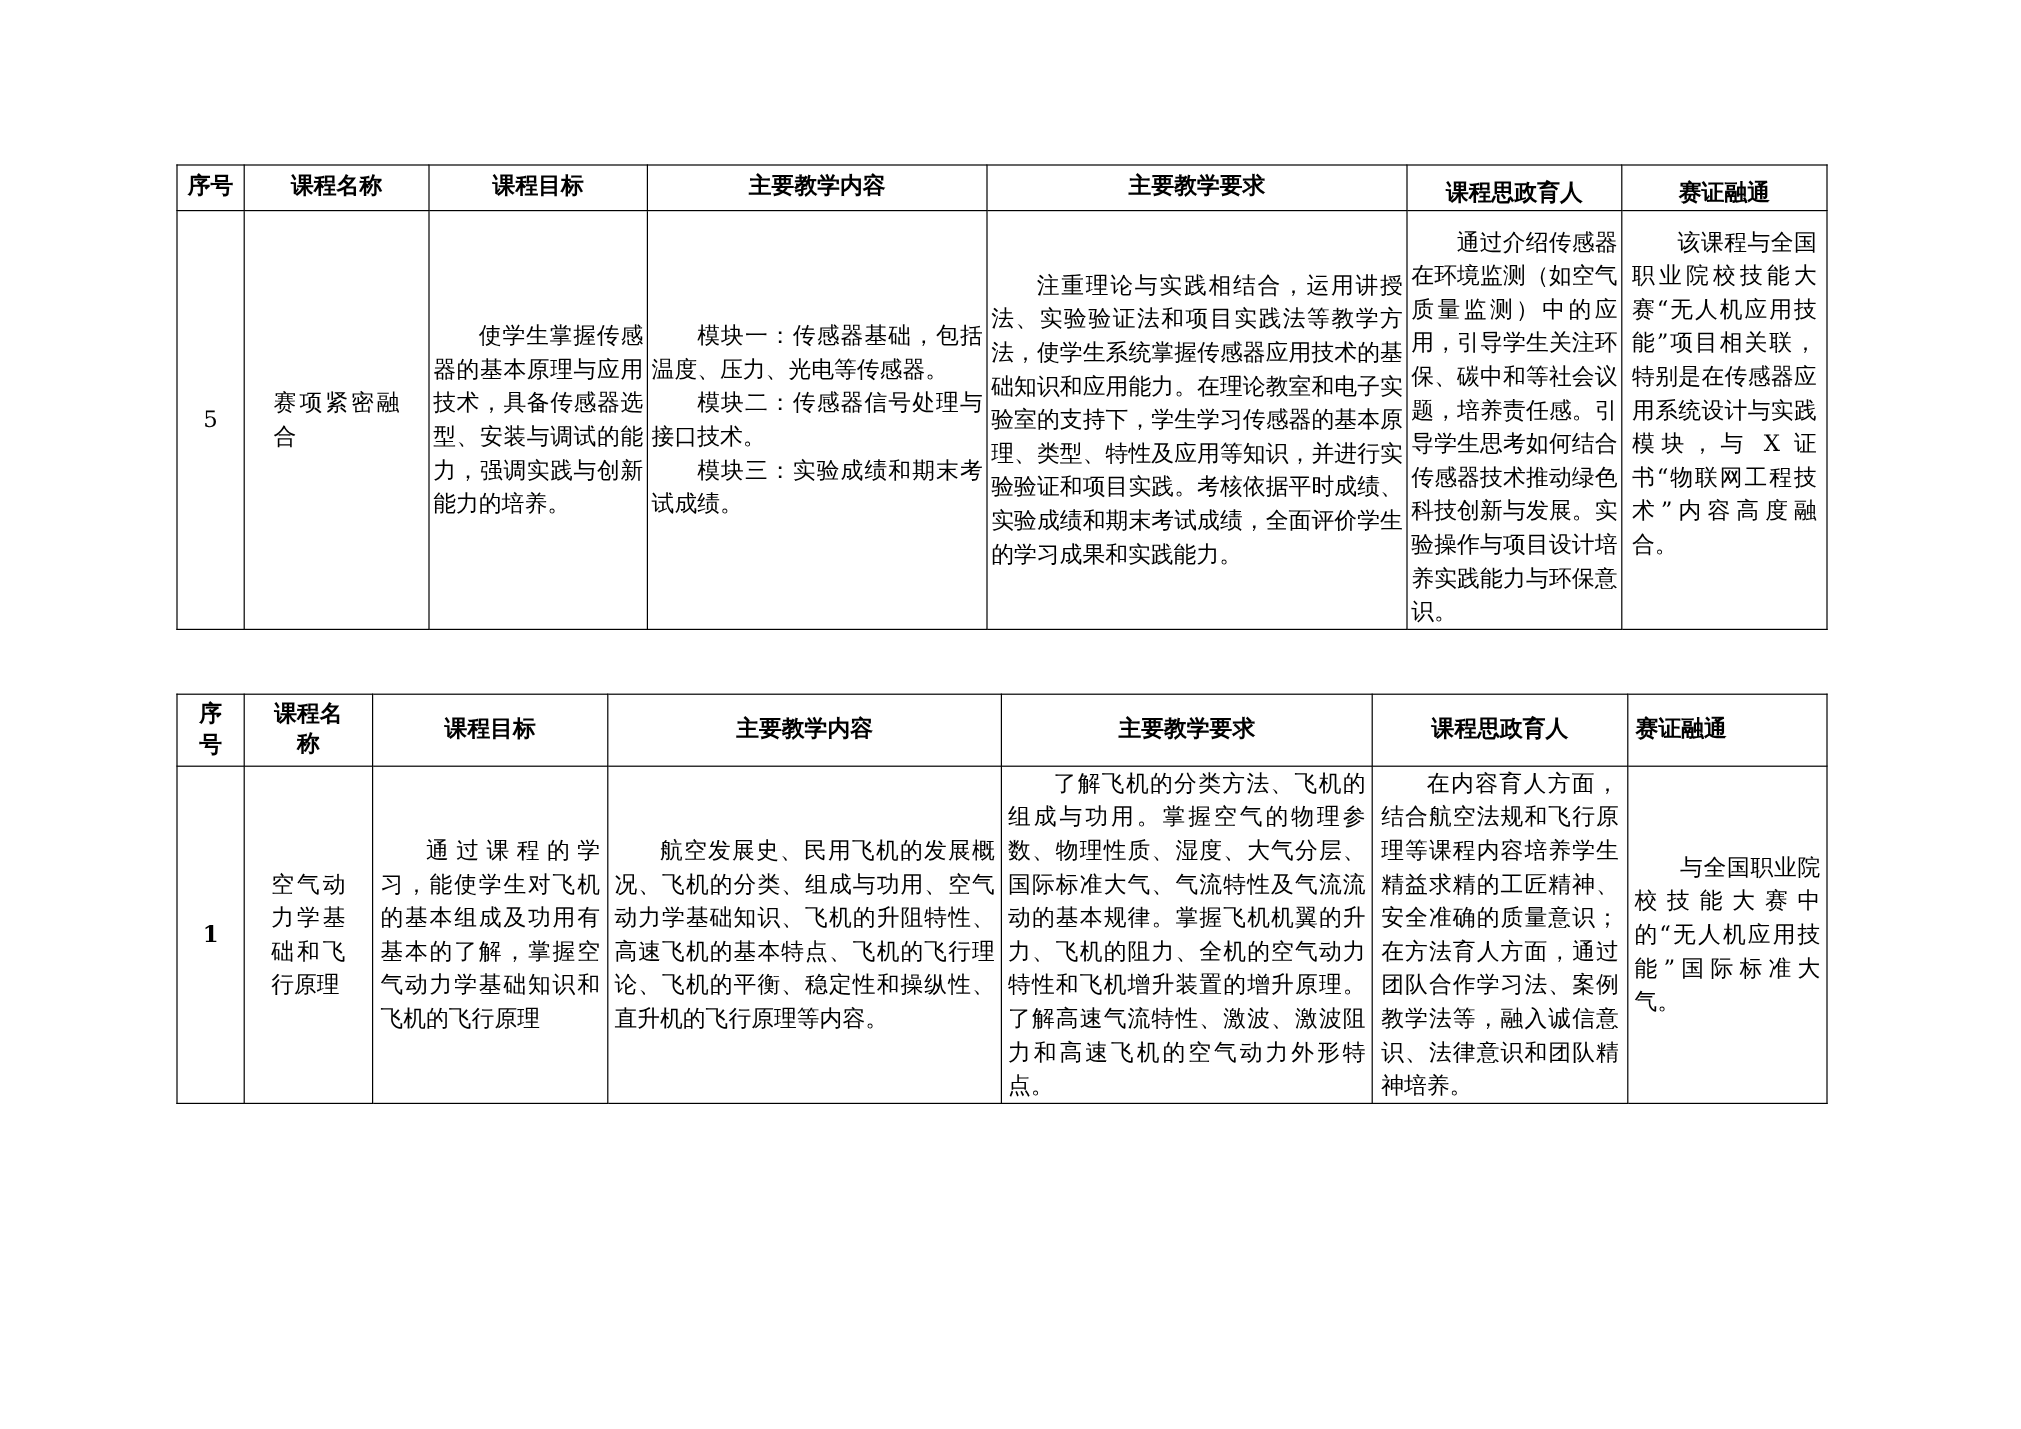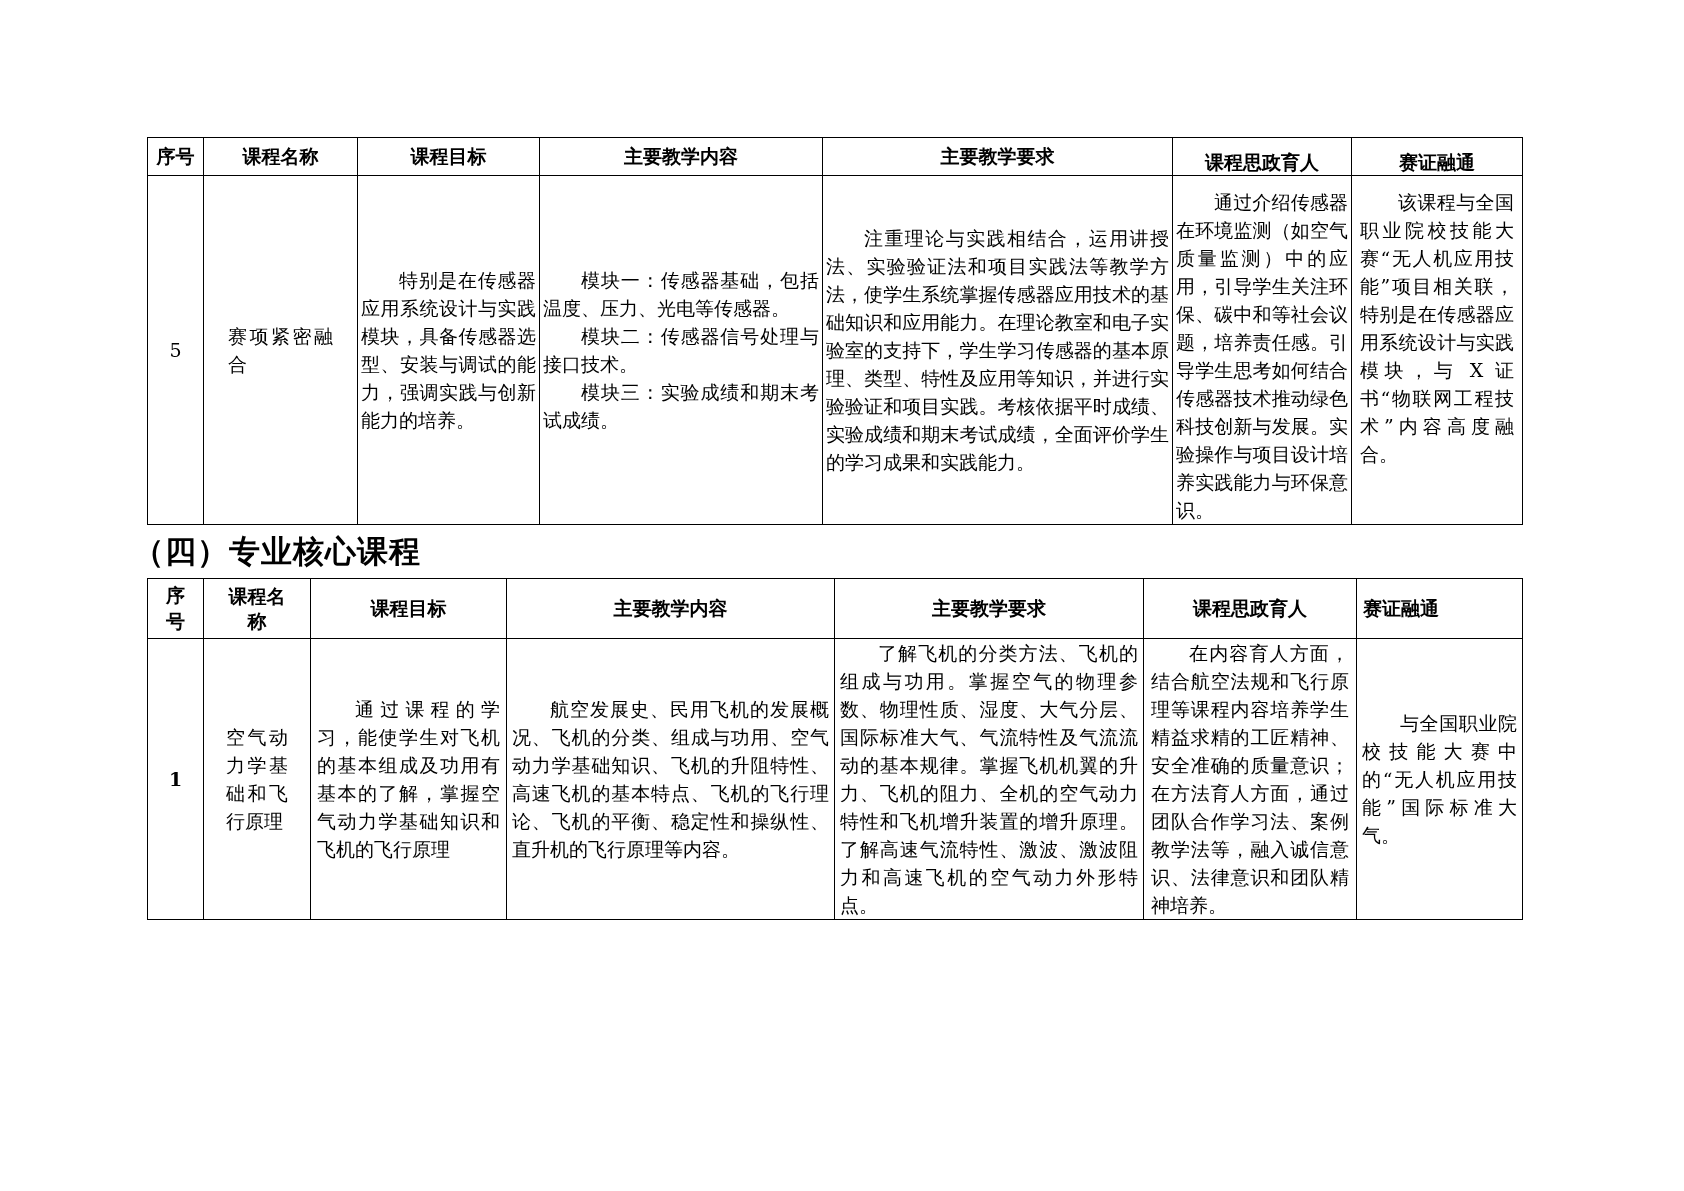--- a/index.html
+++ b/index.html
@@ -26,21 +26,21 @@
     border: 1.5px solid #000;
     overflow: hidden;
     font-size: 19px;
     vertical-align: middle;
     padding: 0;
   }
   .course th {
     font-weight: bold;
     text-align: center;
     line-height: 25px;
-    font-family: Liberation Serif, serif;
+    font-family: Liberation Mono, monospace;
   }
   .t1 tr.hdr { height: 31px; }
   .t1 tr.body { height: 339px; }
   .t2 tr.hdr { height: 60px; }
   .t2 tr.body { height: 275px; }
   .course td { line-height: 28px; }
   .course td p { margin: 0; text-align: justify; text-justify: inter-character; text-indent: 2em; }
   .course td p.noindent { text-indent: 0; }
   .seq { text-align: center; }
   .t2 .seq-val { font-weight: bold; }
@@ -110,41 +110,40 @@
       <th class="c7">赛证融通</th>
     </tr>
     <tr class="body">
       <td class="c1 seq">
         <span>5</span>
       </td>
       <td class="c2">
         <p class="noindent">赛项紧密融合</p>
       </td>
       <td class="c3">
-        <p>特别是在传感器应用系统设计与实践模块，具备传感器选型、安装与调试的能力，强调实践与创新能力的培养。</p>
+        <p>使学生掌握传感器的基本原理与应用技术，具备传感器选型、安装与调试的能力，强调实践与创新能力的培养。</p>
       </td>
       <td class="c4">
         <p>模块一：传感器基础，包括温度、压力、光电等传感器。</p>
         <p>模块二：传感器信号处理与接口技术。</p>
         <p>模块三：实验成绩和期末考试成绩。</p>
       </td>
       <td class="c5">
         <p>注重理论与实践相结合，运用讲授法、实验验证法和项目实践法等教学方法，使学生系统掌握传感器应用技术的基础知识和应用能力。在理论教室和电子实验室的支持下，学生学习传感器的基本原理、类型、特性及应用等知识，并进行实验验证和项目实践。考核依据平时成绩、实验成绩和期末考试成绩，全面评价学生的学习成果和实践能力。</p>
       </td>
       <td class="c6">
         <p>通过介绍传感器在环境监测（如空气质量监测）中的应用，引导学生关注环保、碳中和等社会议题，培养责任感。引导学生思考如何结合传感器技术推动绿色科技创新与发展。实验操作与项目设计培养实践能力与环保意识。</p>
       </td>
       <td class="c7">
         <p>该课程与全国职业院校技能大赛“无人机应用技能”项目相关联，特别是在传感器应用系统设计与实践模块，与 X 证书“物联网工程技术”内容高度融合。</p>
       </td>
     </tr>
   </tbody>
     </table>
 
-  <div class="section-heading">（四）专业核心课程</div>
 
   <table class="course t2">
     <colgroup>
       <col style="width:56px">
         <col style="width:107px">
         <col style="width:196px">
       <col style="width:328px">
         <col style="width:309px">
         <col style="width:213px">
         <col style="width:166px">

